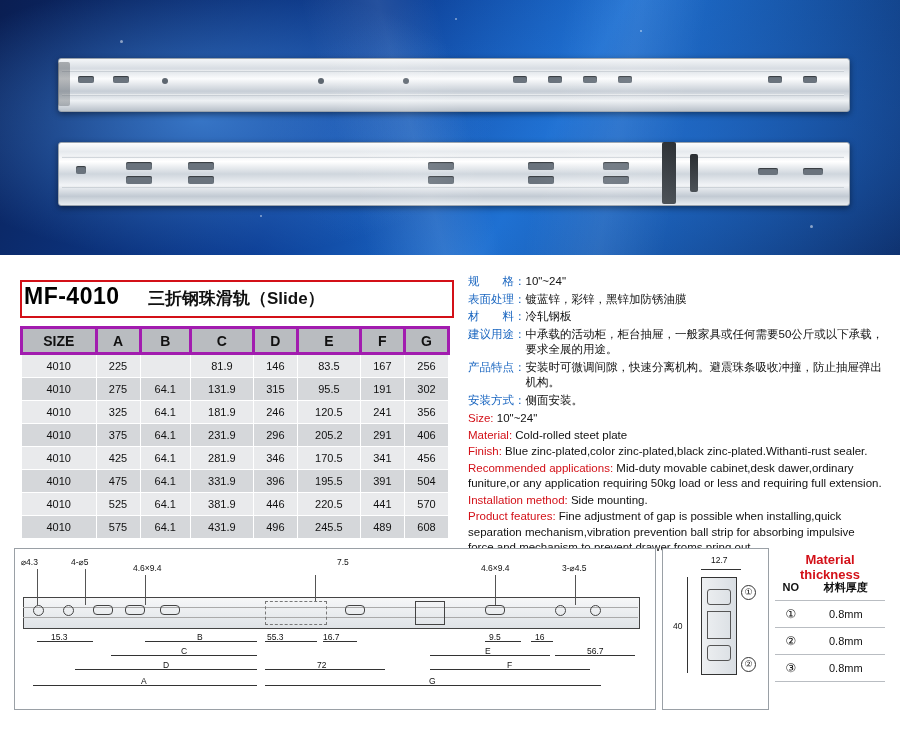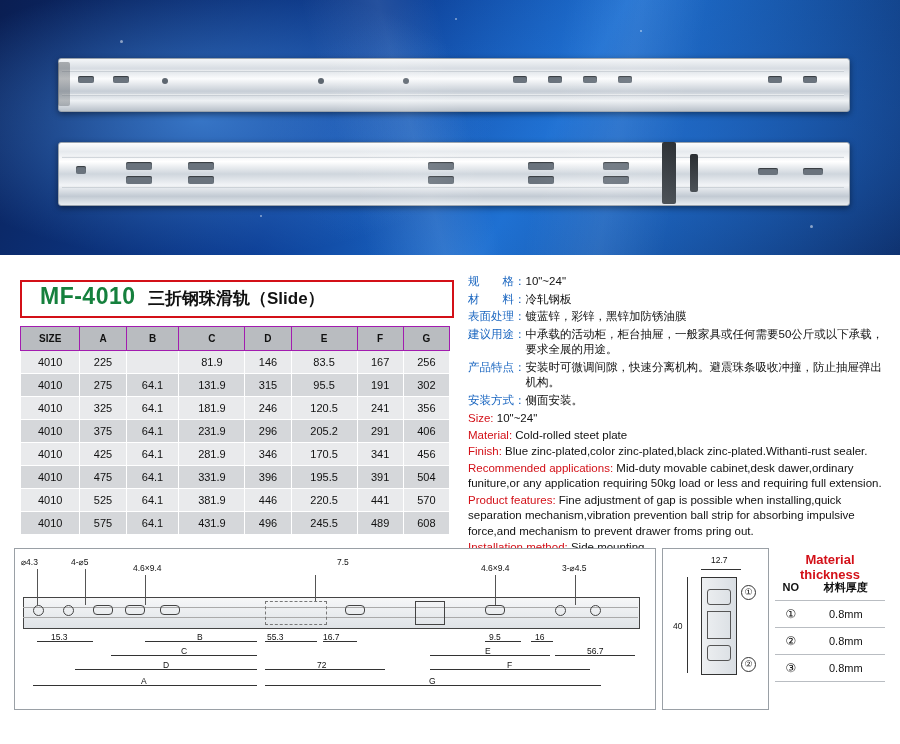--- a/index.html
+++ b/index.html
@@ -43,36 +43,36 @@
   .hole{position:absolute;background:#5d666f;border-radius:50%;}
   .ridge{position:absolute;background:linear-gradient(180deg,rgba(255,255,255,.8),rgba(160,170,180,.6));}
   .blk{position:absolute;background:linear-gradient(180deg,#2b2f33,#4b5157);border-radius:2px;}
 
   
   .title-box{
     position:absolute;left:20px;top:280px;width:430px;height:34px;
     border:2px solid #d31018;
   }
   .model{
-    position:absolute;left:40px;top:283px;
-    font-size:23px;font-weight:bold;color:#15803d;letter-spacing:.5px;
+    position:absolute;left:24px;top:283px;
+    font-size:23px;font-weight:bold;color:#000000;letter-spacing:.5px;
     font-family:"Liberation Sans", sans-serif;
   }
   .cn-title{
     position:absolute;left:148px;top:287px;
     font-size:17px;font-weight:bold;color:#111;
   }
 
   
   table.spec{
     position:absolute;left:20px;top:326px;width:430px;
     border-collapse:collapse;font-size:11px;color:#111;
   }
   table.spec th{
-    background:#b9bcc0;border:1px solid #a21caf;height:21px;font-weight:bold;font-size:10px;
+    background:#b9bcc0;border:3px solid #a21caf;height:21px;font-weight:bold;font-size:14px;
   }
   table.spec td{
     border:1px solid #fff;height:20px;text-align:center;background:#e9eaec;
   }
   table.spec tr.alt td{background:#d5d7da;}
 
   
   .rspec{
     position:absolute;left:468px;top:274px;width:420px;
     font-size:11.5px;line-height:15.5px;color:#111;
@@ -268,28 +268,28 @@
     </tr>
   </tbody>
 </table>
 
 <div class="rspec">
   <div class="row">
     <span class="lbl">规　　格：</span>
     <span class="val">10"~24"</span>
   </div>
   <div class="row">
+    <span class="lbl">表面处理：</span>
+    <span class="val">镀蓝锌，彩锌，黑锌加防锈油膜</span>
+  </div>
+  <div class="row">
     <span class="lbl">材　　料：</span>
     <span class="val">冷轧钢板</span>
   </div>
   <div class="row">
-    <span class="lbl">表面处理：</span>
-    <span class="val">镀蓝锌，彩锌，黑锌加防锈油膜</span>
-  </div>
-  <div class="row">
     <span class="lbl">建议用途：</span>
     <span class="val">中承载的活动柜，柜台抽屉，一般家具或任何需要50公斤或以下承载，要求全展的用途。</span>
   </div>
   <div class="row">
     <span class="lbl">产品特点：</span>
     <span class="val">安装时可微调间隙，快速分离机构。避震珠条吸收冲撞，防止抽屉弹出机构。</span>
   </div>
   <div class="row">
     <span class="lbl">安装方式：</span>
     <span class="val">侧面安装。</span>
@@ -306,26 +306,26 @@
     </p>
     <p>
       <span class="k">Finish:</span>
       <span class="v">Blue zinc-plated,color zinc-plated,black zinc-plated.Withanti-rust sealer.</span>
     </p>
     <p>
       <span class="k">Recommended applications:</span>
       <span class="v">Mid-duty movable cabinet,desk dawer,ordinary funiture,or any application requiring 50kg load or less and requiring full extension.</span>
     </p>
     <p>
+      <span class="k">Installation method:</span>
+      <span class="v">Side mounting.</span>
+    </p>
+    <p>
       <span class="k">Product features:</span>
       <span class="v">Fine adjustment of gap is possible when installing,quick separation mechanism,vibration prevention ball strip for absorbing impulsive force,and mechanism to prevent drawer froms pring out.</span>
-    </p>
-    <p>
-      <span class="k">Installation method:</span>
-      <span class="v">Side mounting.</span>
     </p>
   </div>
 </div>
 
 <div class="draw">
 
   <div class="railsec" style="left:8px;top:48px;width:615px;height:30px;"></div>
   <div class="dimline" style="left:8px;top:58px;width:615px;height:1px;background:#aaa;"></div>
   <div class="dimline" style="left:8px;top:68px;width:615px;height:1px;background:#aaa;"></div>
 

